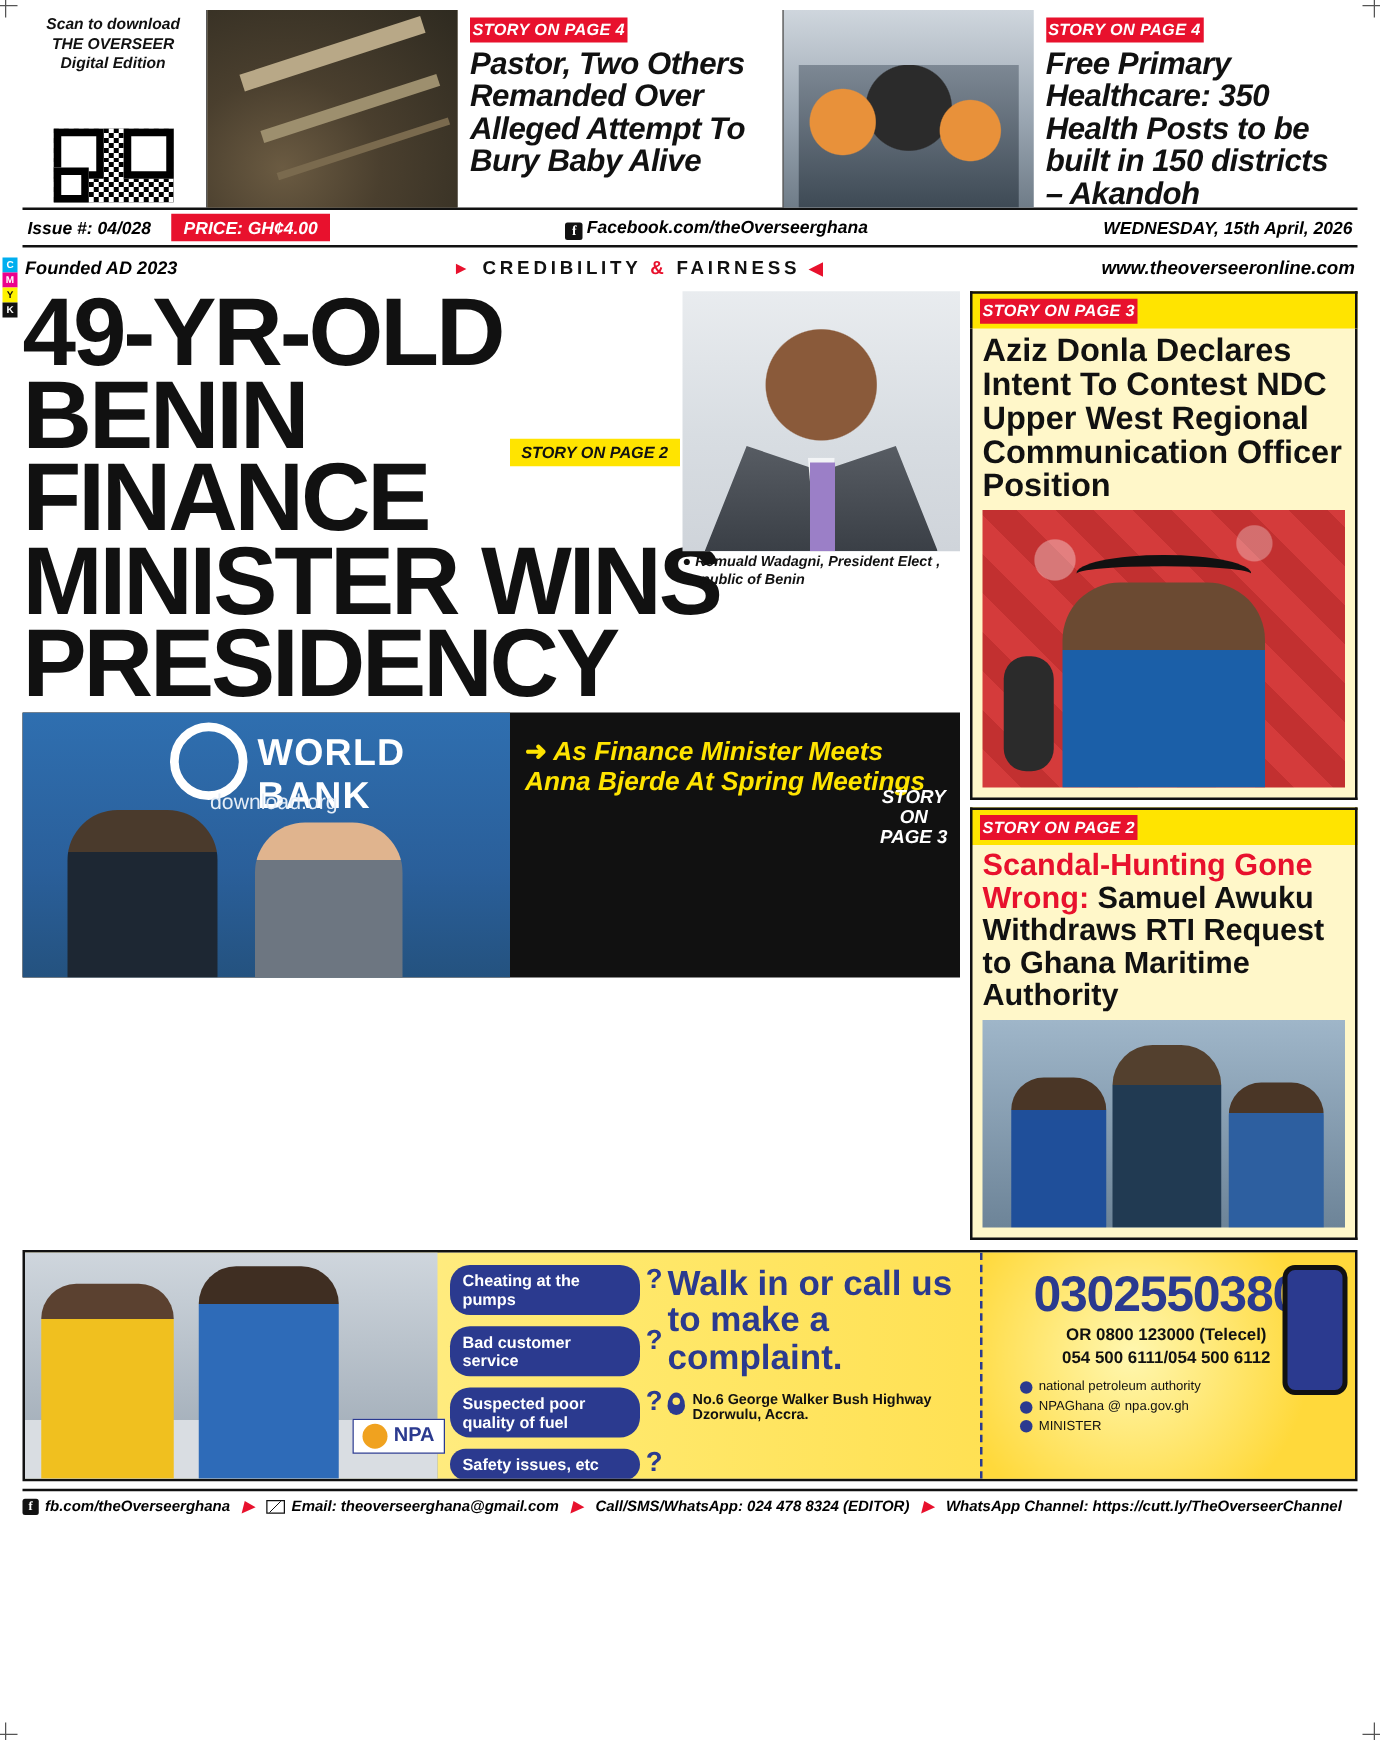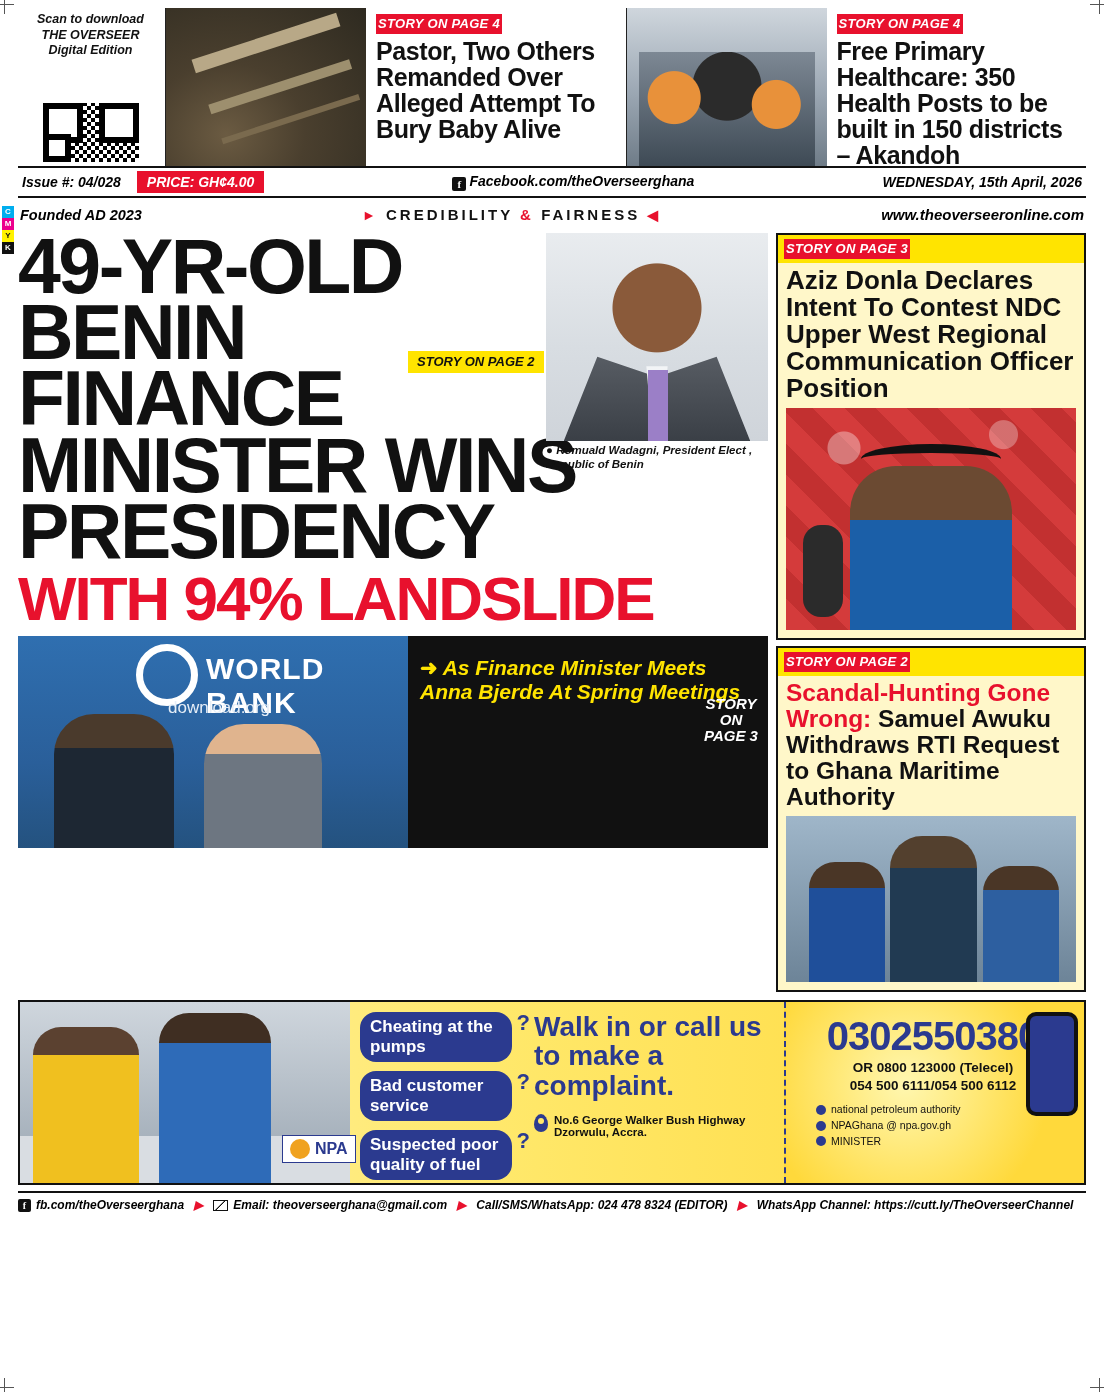--- a/index.html
+++ b/index.html
@@ -97,21 +97,21 @@
   .story-tag {
     display: inline-block;
     background: #e8112d; color: #fff;
     font-style: italic; font-weight: bold;
     font-size: 13px; letter-spacing: .3px;
     padding: 2px 2px 3px; align-self: flex-start;
     margin-bottom: 4px;
   }
   .teaser-head {
     font-weight: bold; font-size: 25px; line-height: 1.04;
-    color: #111; letter-spacing: -0.4px;
+    color: #111; letter-spacing: -0.4px; font-style: italic;
   }
 
   
   .issue-bar {
     display: flex; align-items: center;
     height: 30px;
     border-bottom: 2px solid #111;
     font-size: 14px;
     padding: 0 4px;
   }
@@ -353,21 +353,21 @@
     background:linear-gradient(180deg,#3f2e22 0 30px,#2e6bb8 30px);
     border-radius:30px 30px 0 0;
   }
   .ad-photo .desk {
     position:absolute; left:0; bottom:0; width:100%; height:26%;
     background:#d9dde2;
   }
   .ad-mid { flex:1; padding: 10px 6px 6px 10px; display:flex; }
   .pill-col { width: 152px; }
   .pill {
-    background:#2b3a8f; color:#fff; font-weight:bold; font-size:17px;
+    background:#2b3a8f; color:#fff; font-weight:bold; font-size:13px;
     border-radius: 16px; padding: 5px 10px; margin-bottom: 9px;
     position: relative;
   }
   .pill::after {
     content:"?"; position:absolute; right:-18px; top:-2px;
     color:#2b3a8f; font-weight:bold; font-size:22px;
   }
   .ad-call {
     flex:1; padding-left: 22px;
   }
@@ -511,21 +511,20 @@
           </div>
           <div class="cap">● Romuald Wadagni, President Elect , Republic of Benin</div>
         </div>
         <div class="lead-head">
           <span class="l1">49-YR-OLD</span>
           <span class="l2">BENIN</span>
           <span class="l3">FINANCE</span>
           <span class="l4">MINISTER WINS</span>
           <span class="l5">PRESIDENCY</span>
         </div>
-        <div class="lead-sub">WITH 94% LANDSLIDE</div>
         <div class="story-yellow">STORY ON PAGE 2</div>
       </div>
 
       <div class="wb-box">
         <div class="wb-photo">
           <div class="globe"></div>
           <div class="wbtext">WORLD BANK</div>
           <div class="url">download.org</div>
           <div class="p1"></div>
             <div class="p2"></div>

